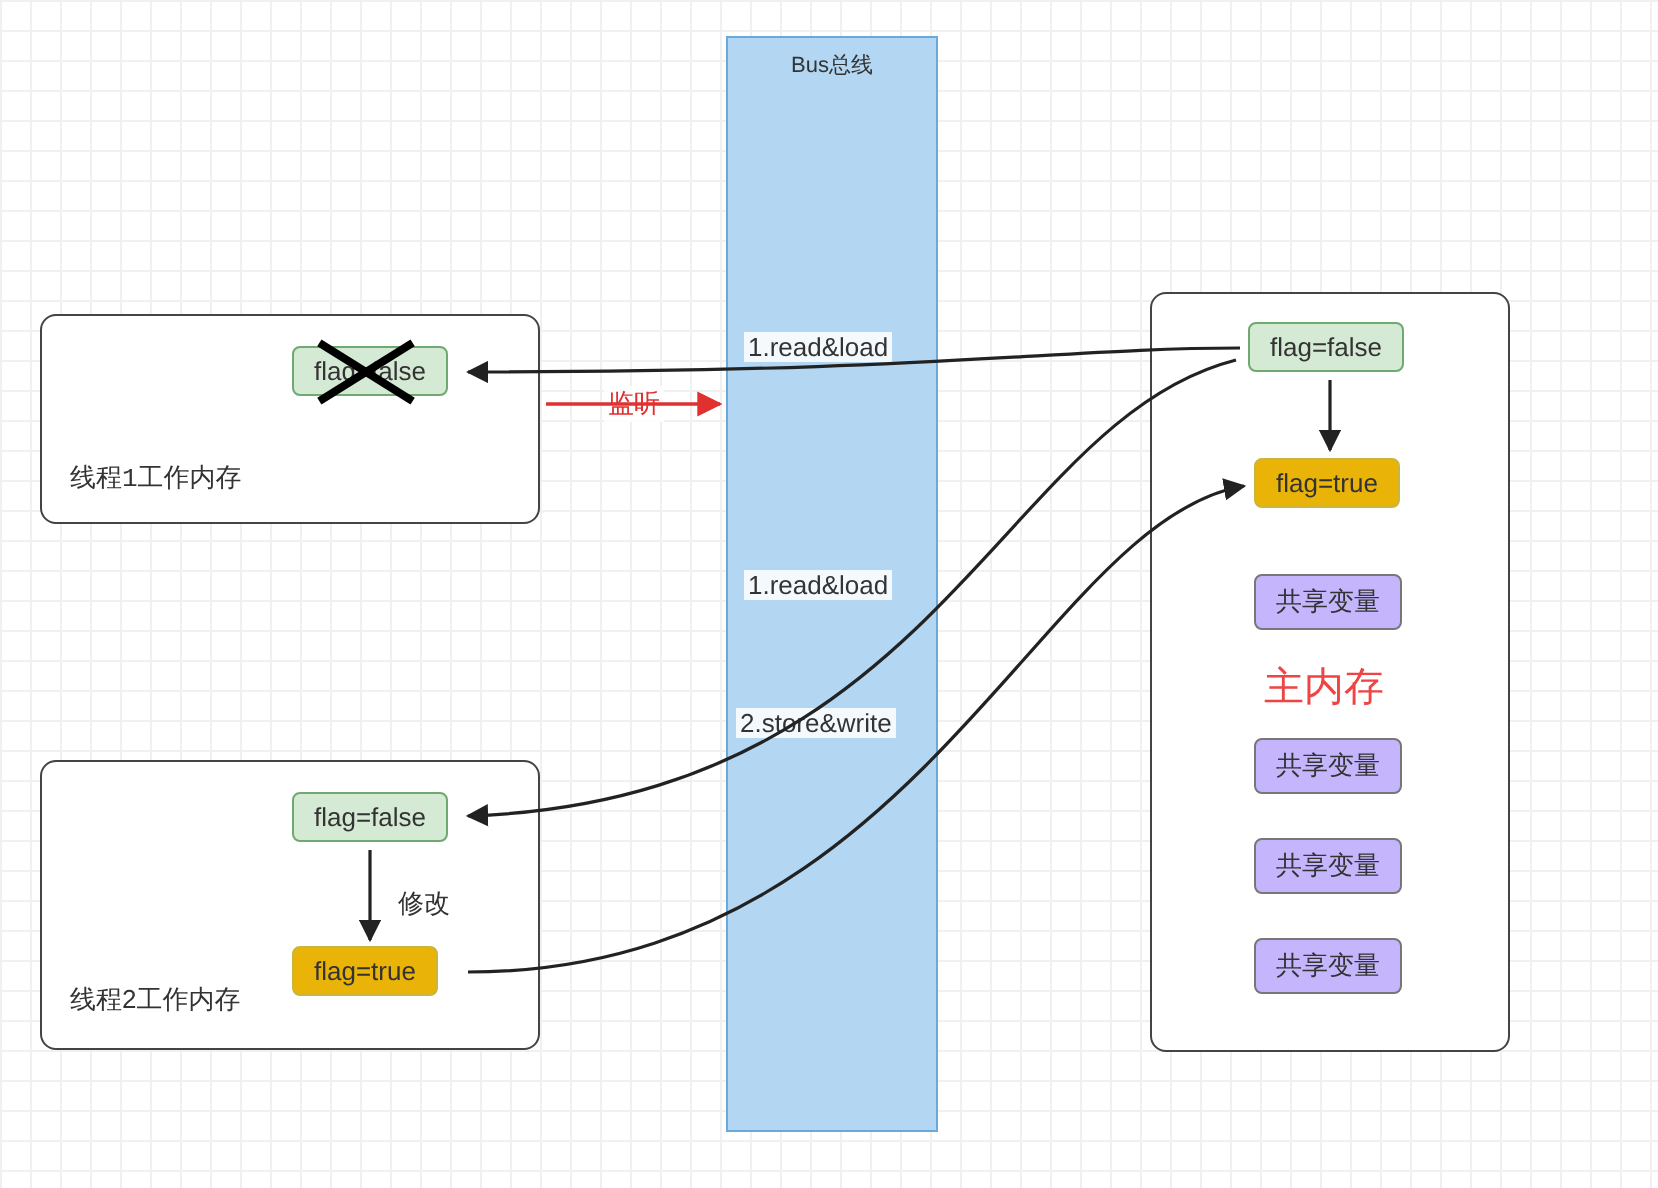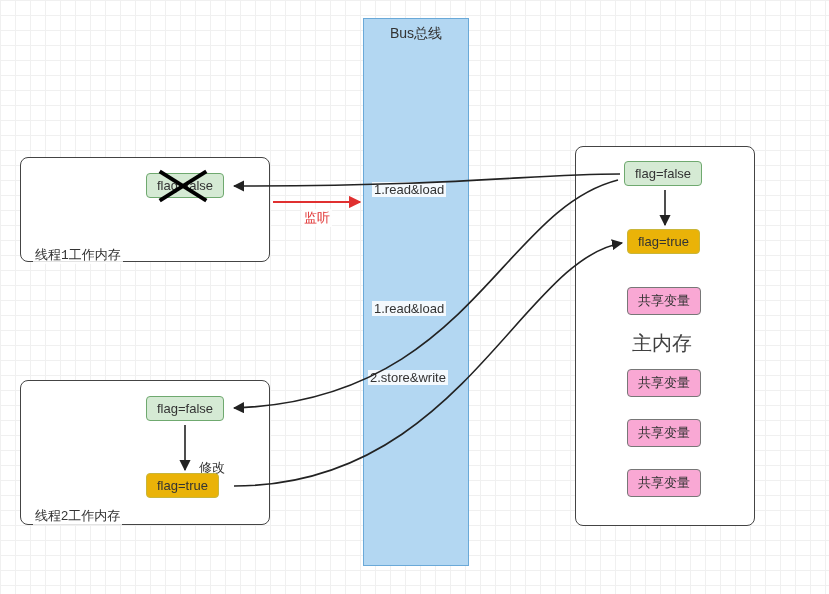--- a/index.html
+++ b/index.html
@@ -24,46 +24,45 @@
     border: 1.5px solid #444;
     border-radius: 8px;
     background: #fff;
   }
   .bus {
     position: absolute;
     background: #b3d7f2;
     border: 1.5px solid #6aa9d8;
     text-align: center;
     padding-top: 6px;
-    font-size: 14px;
+    font-size: 11px;
   }
   .tag {
     position: absolute;
     border: 1.5px solid;
     border-radius: 4px;
     padding: 4px 10px;
     text-align: center;
     font-size: 13px;
     background: #fff;
   }
   .tag.green { background: #d5ead4; border-color: #6fa96f; }
   .tag.yellow { background: #eab308; border-color: #c9b63a; }
-  .tag.plain { background: #f9a8d4; border-color: #777; text-align: center; }
+  .tag.plain { background: #c4b5fd; border-color: #777; text-align: center; }
   .label {
     position: absolute;
     font-size: 13px;
     color: #333;
     background: rgba(255,255,255,0.85);
     padding: 0 2px;
-    margin-top: 16px;
   }
   .title-big {
     position: absolute;
     font-size: 20px;
-    color: #404040;
+    color: #ef4444;
   }
   .redtext { color: #e03030; }
   svg.overlay {
     position: absolute;
     left: 0; top: 0;
     width: 829px; height: 594px;
     pointer-events: none;
   }
   .cross {
     position: absolute;

